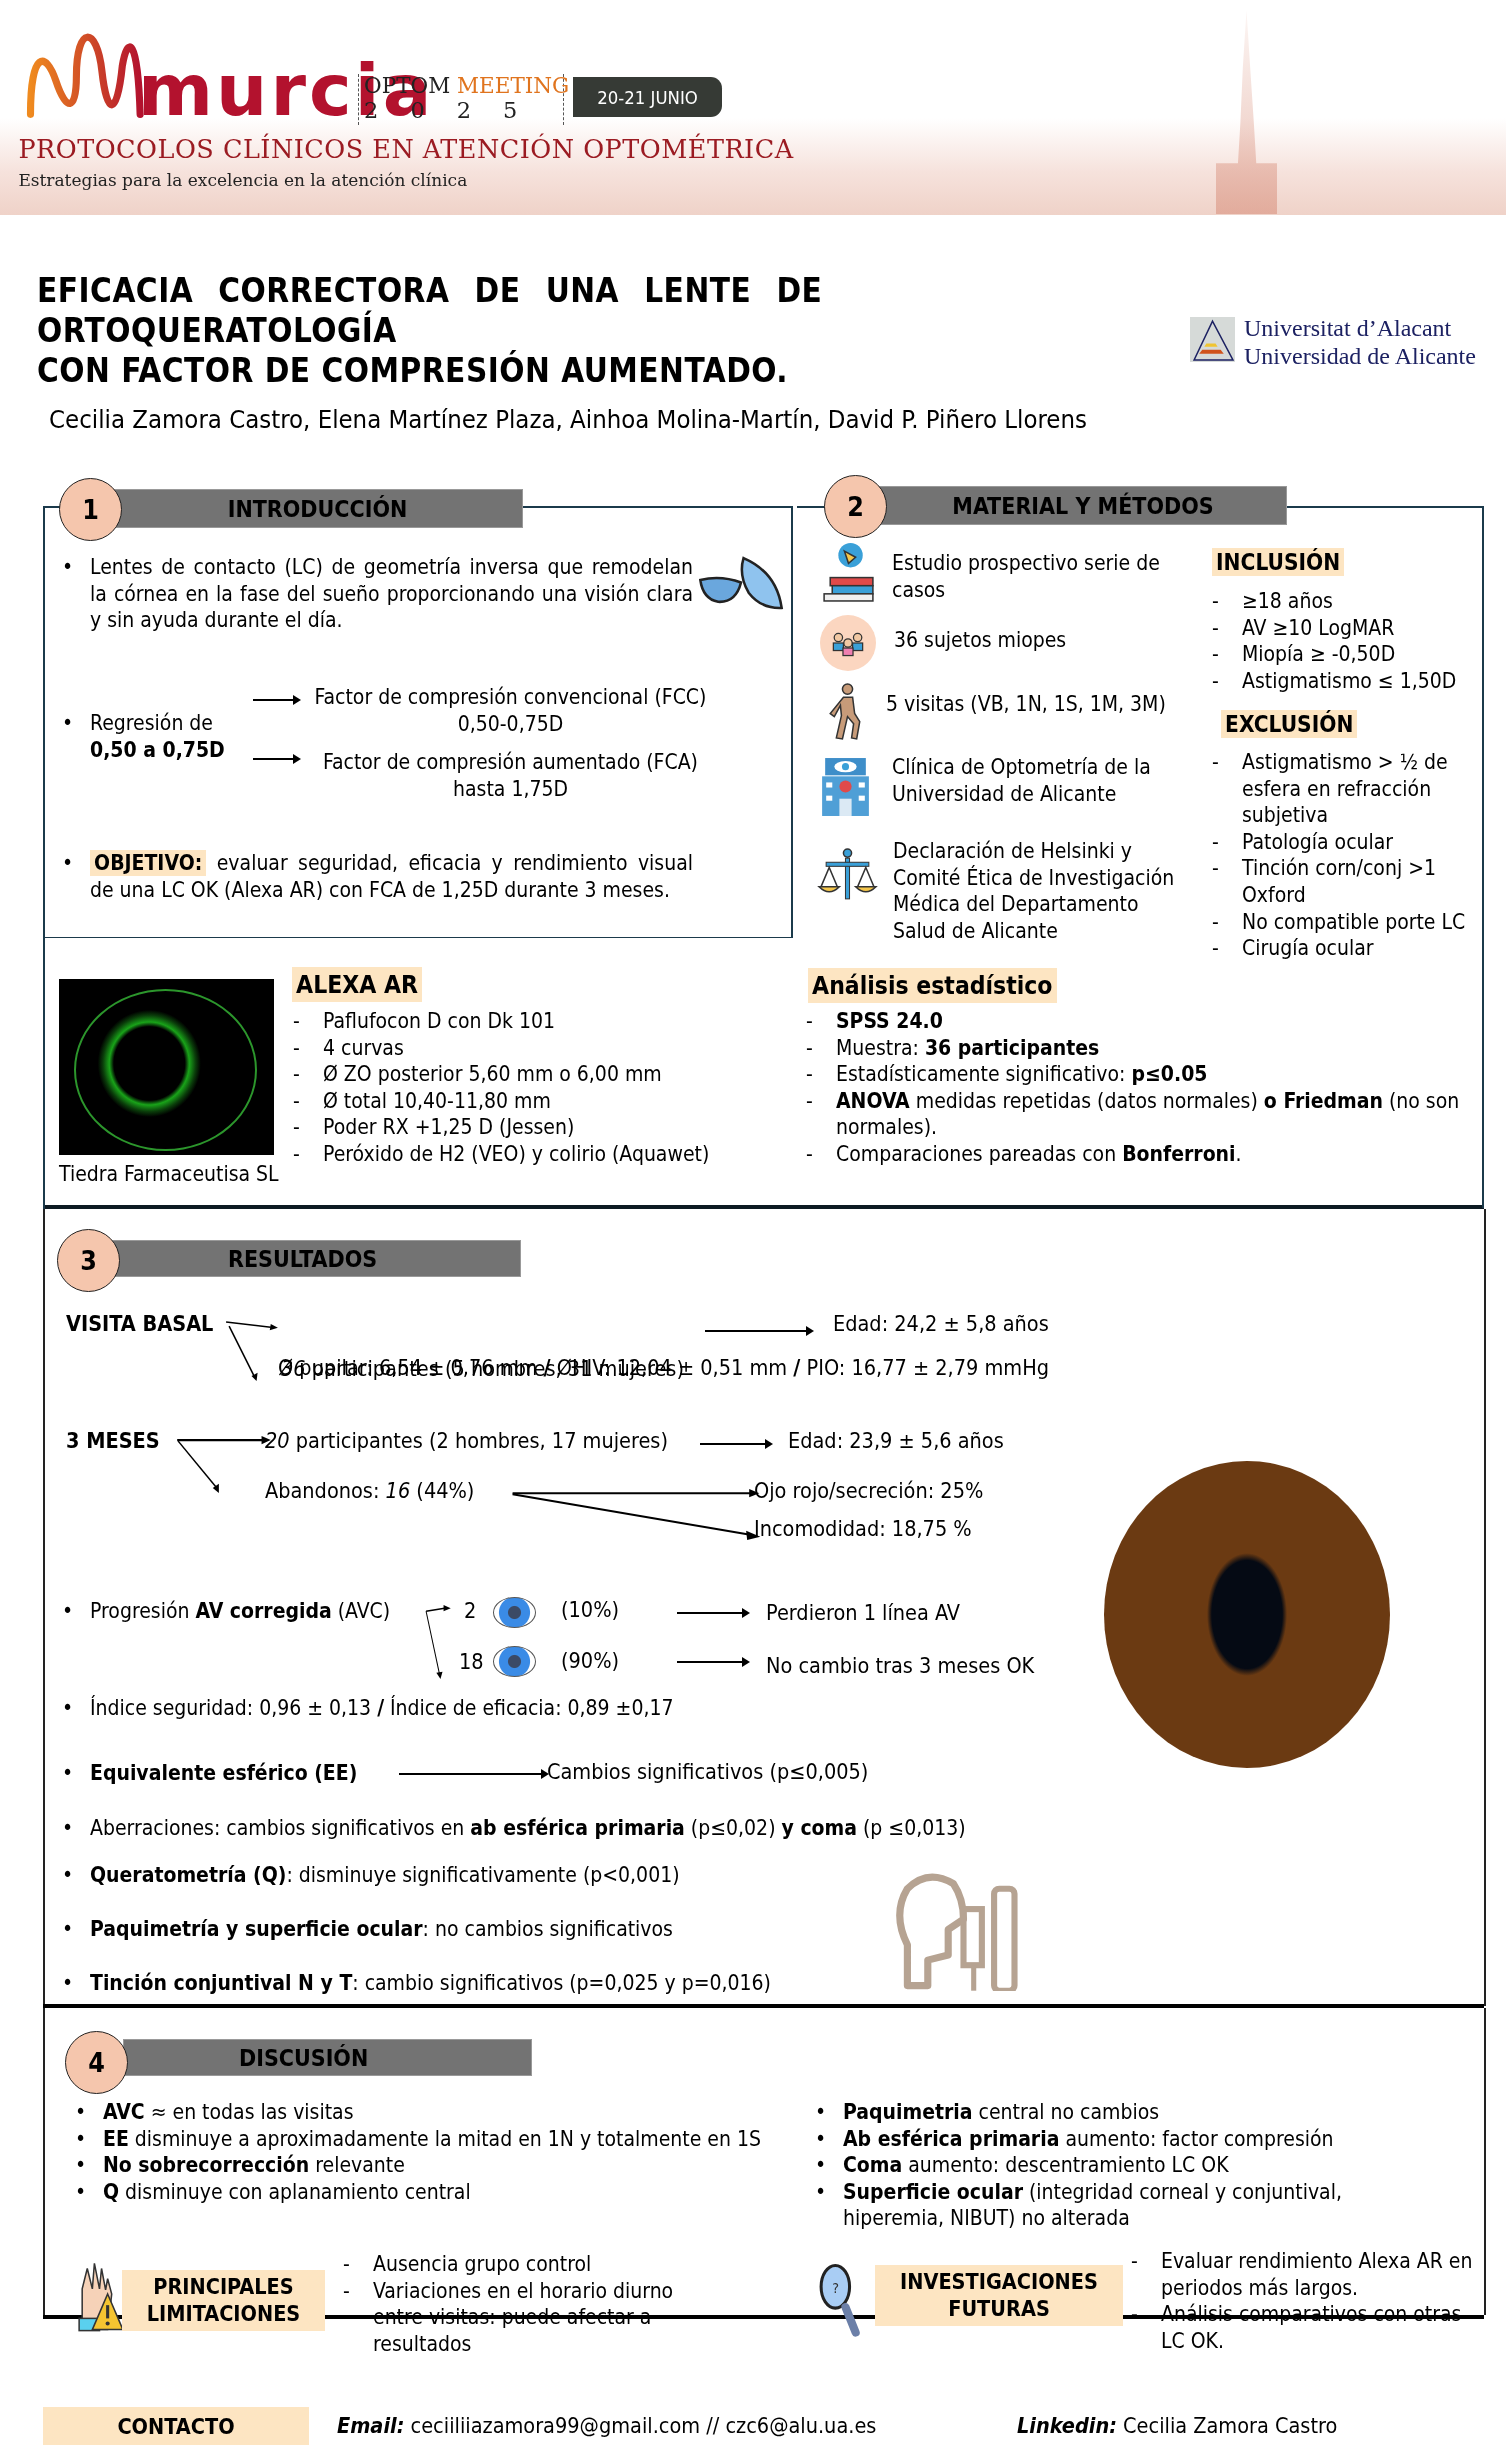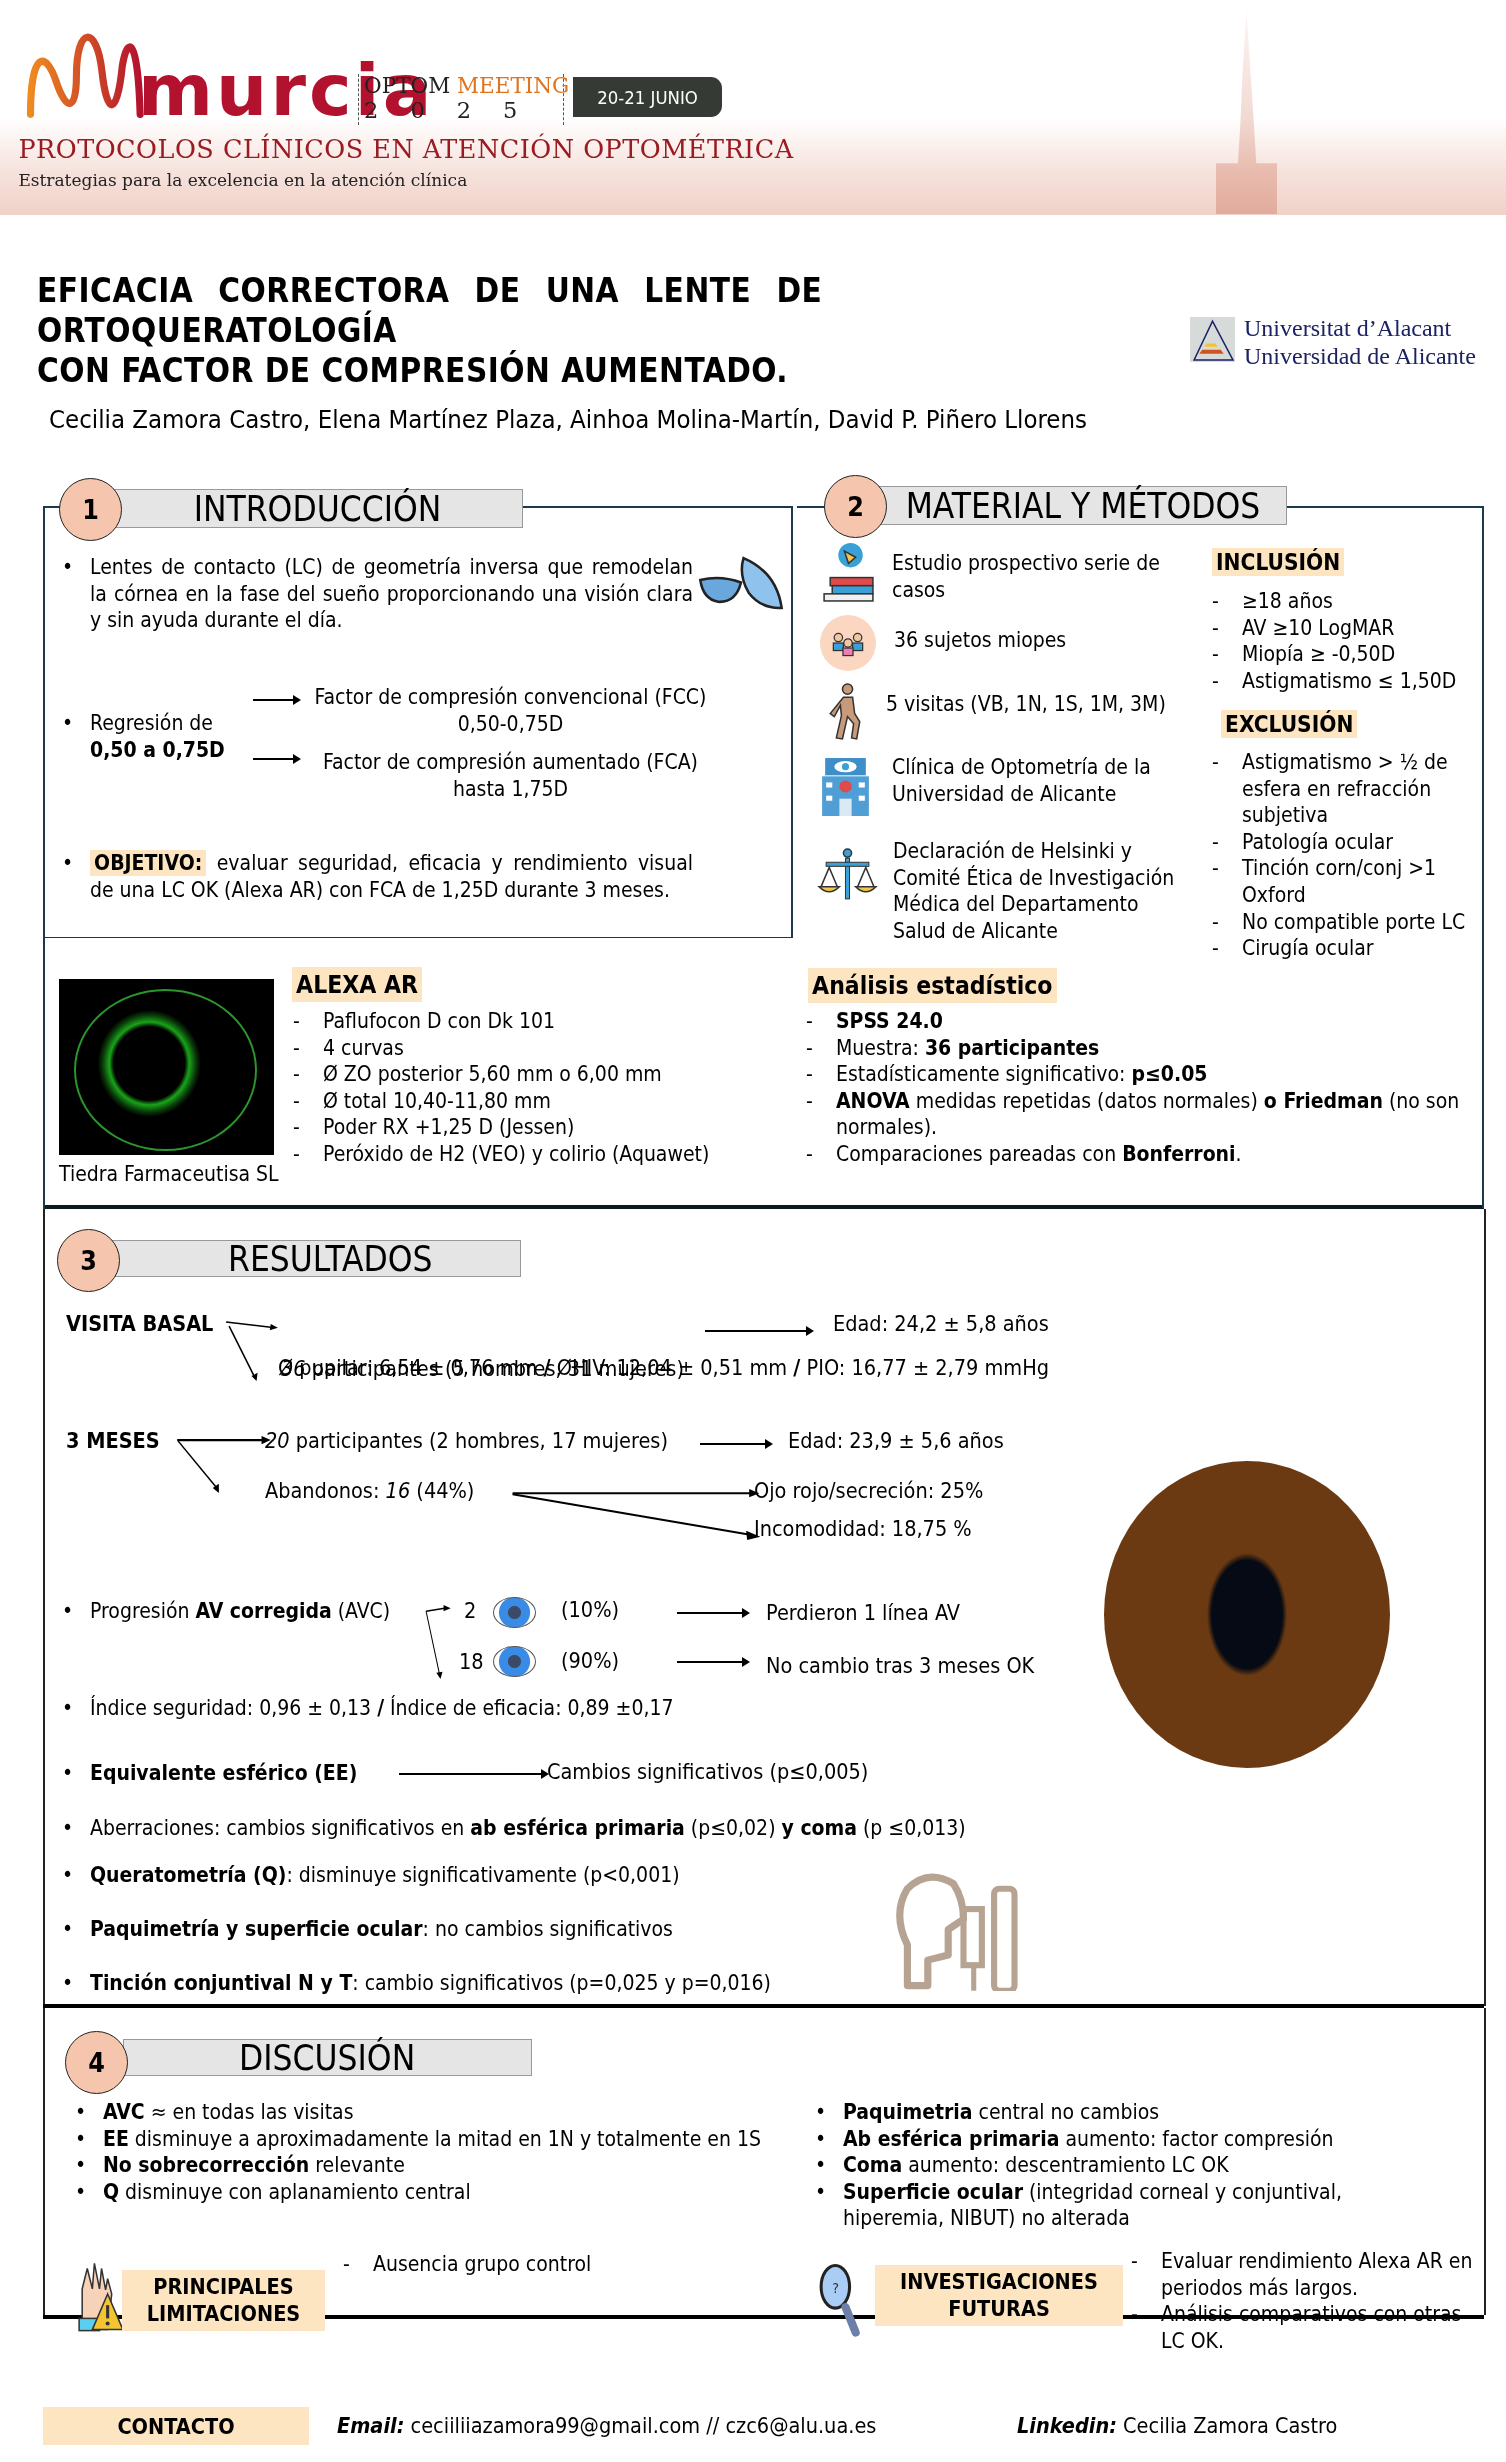--- a/index.html
+++ b/index.html
@@ -51,22 +51,22 @@
   #ua-text { left: 54px; top: 0; font-family: "Liberation Serif", serif; font-size: 24px; line-height: 28px; color: #1c2162; white-space: nowrap; }
   #authors { left: 49px; top: 404px; font-size: 25.5px; white-space: nowrap; font-stretch: condensed; }
 
   
   .section-box { border: 2px solid #1b3a4b; }
   .sec-badge {
     width: 61px; height: 61px; border-radius: 50%; background: #f5c6ad; border: 1.5px solid #222;
     display: flex; align-items: center; justify-content: center; font-size: 26.6px; font-weight: bold; z-index: 3;
   }
   .sec-bar {
-    background: #e5e5e5; border: 1px solid #999; height: 37px; display: flex; align-items: center; justify-content: center;
-    font-size: 35px; font-weight: normal; z-index: 2;
+    background: #737373; border: 1px solid #999; height: 37px; display: flex; align-items: center; justify-content: center;
+    font-size: 23px; font-weight: bold; z-index: 2;
   }
   .bullet { position: relative; padding-left: 31px; }
   .bullet::before { content: "•"; position: absolute; left: 3.1px; top: 0; }
   .dash { position: relative; padding-left: 31px; }
   .dash::before { content: "-"; position: absolute; left: 1px; top: 0; }
   .hl { background: #fde5c2; padding: 1px 4.1px; }
   .body40 { font-size: 21px; line-height: 26.6px; }
   .arrow-line { height: 2px; background: #000; }
   .arrow-line::after {
     content: ""; position: absolute; right: -7.2px; top: -4.1px;
@@ -397,20 +397,21 @@
     <rect x="67" y="92" width="6" height="26" fill="#333"></rect>
       <circle cx="70" cy="128" r="4" fill="#333"></circle>
   </svg>
 </div>
 <div class="abs txt b hl" style="left:122px; top:2270px; width:203px; height:61px; font-size:21.5px; line-height:26.6px; text-align:center; box-sizing:border-box; padding-top:4.1px;">
   <div>PRINCIPALES</div>
   <div>LIMITACIONES</div>
 </div>
 <div class="abs txt body40" style="left:342px; top:2251px; width:332px;">
   <div class="dash">Ausencia grupo control</div>
+  <div class="dash">Variaciones en el horario diurno entre visitas: puede afectar a resultados</div>
 </div>
 
 <div class="abs icon" style="left:815px; top:2261px; width:61px; height:77px;">
   <svg viewBox="0 0 120 150" width="61" height="77">
     <ellipse cx="40" cy="50" rx="28" ry="42" fill="#a9cdf4" stroke="#222" stroke-width="6"></ellipse>
     <text x="34" y="62" font-size="28" fill="#333">?</text>
     <path d="M60 90 L80 140" stroke="#6b7fa8" stroke-width="16" stroke-linecap="round"></path>
   </svg>
 </div>
 <div class="abs txt b hl" style="left:875px; top:2265px; width:248px; height:61px; font-size:21.5px; line-height:26.6px; text-align:center; box-sizing:border-box; padding-top:4.1px;">

